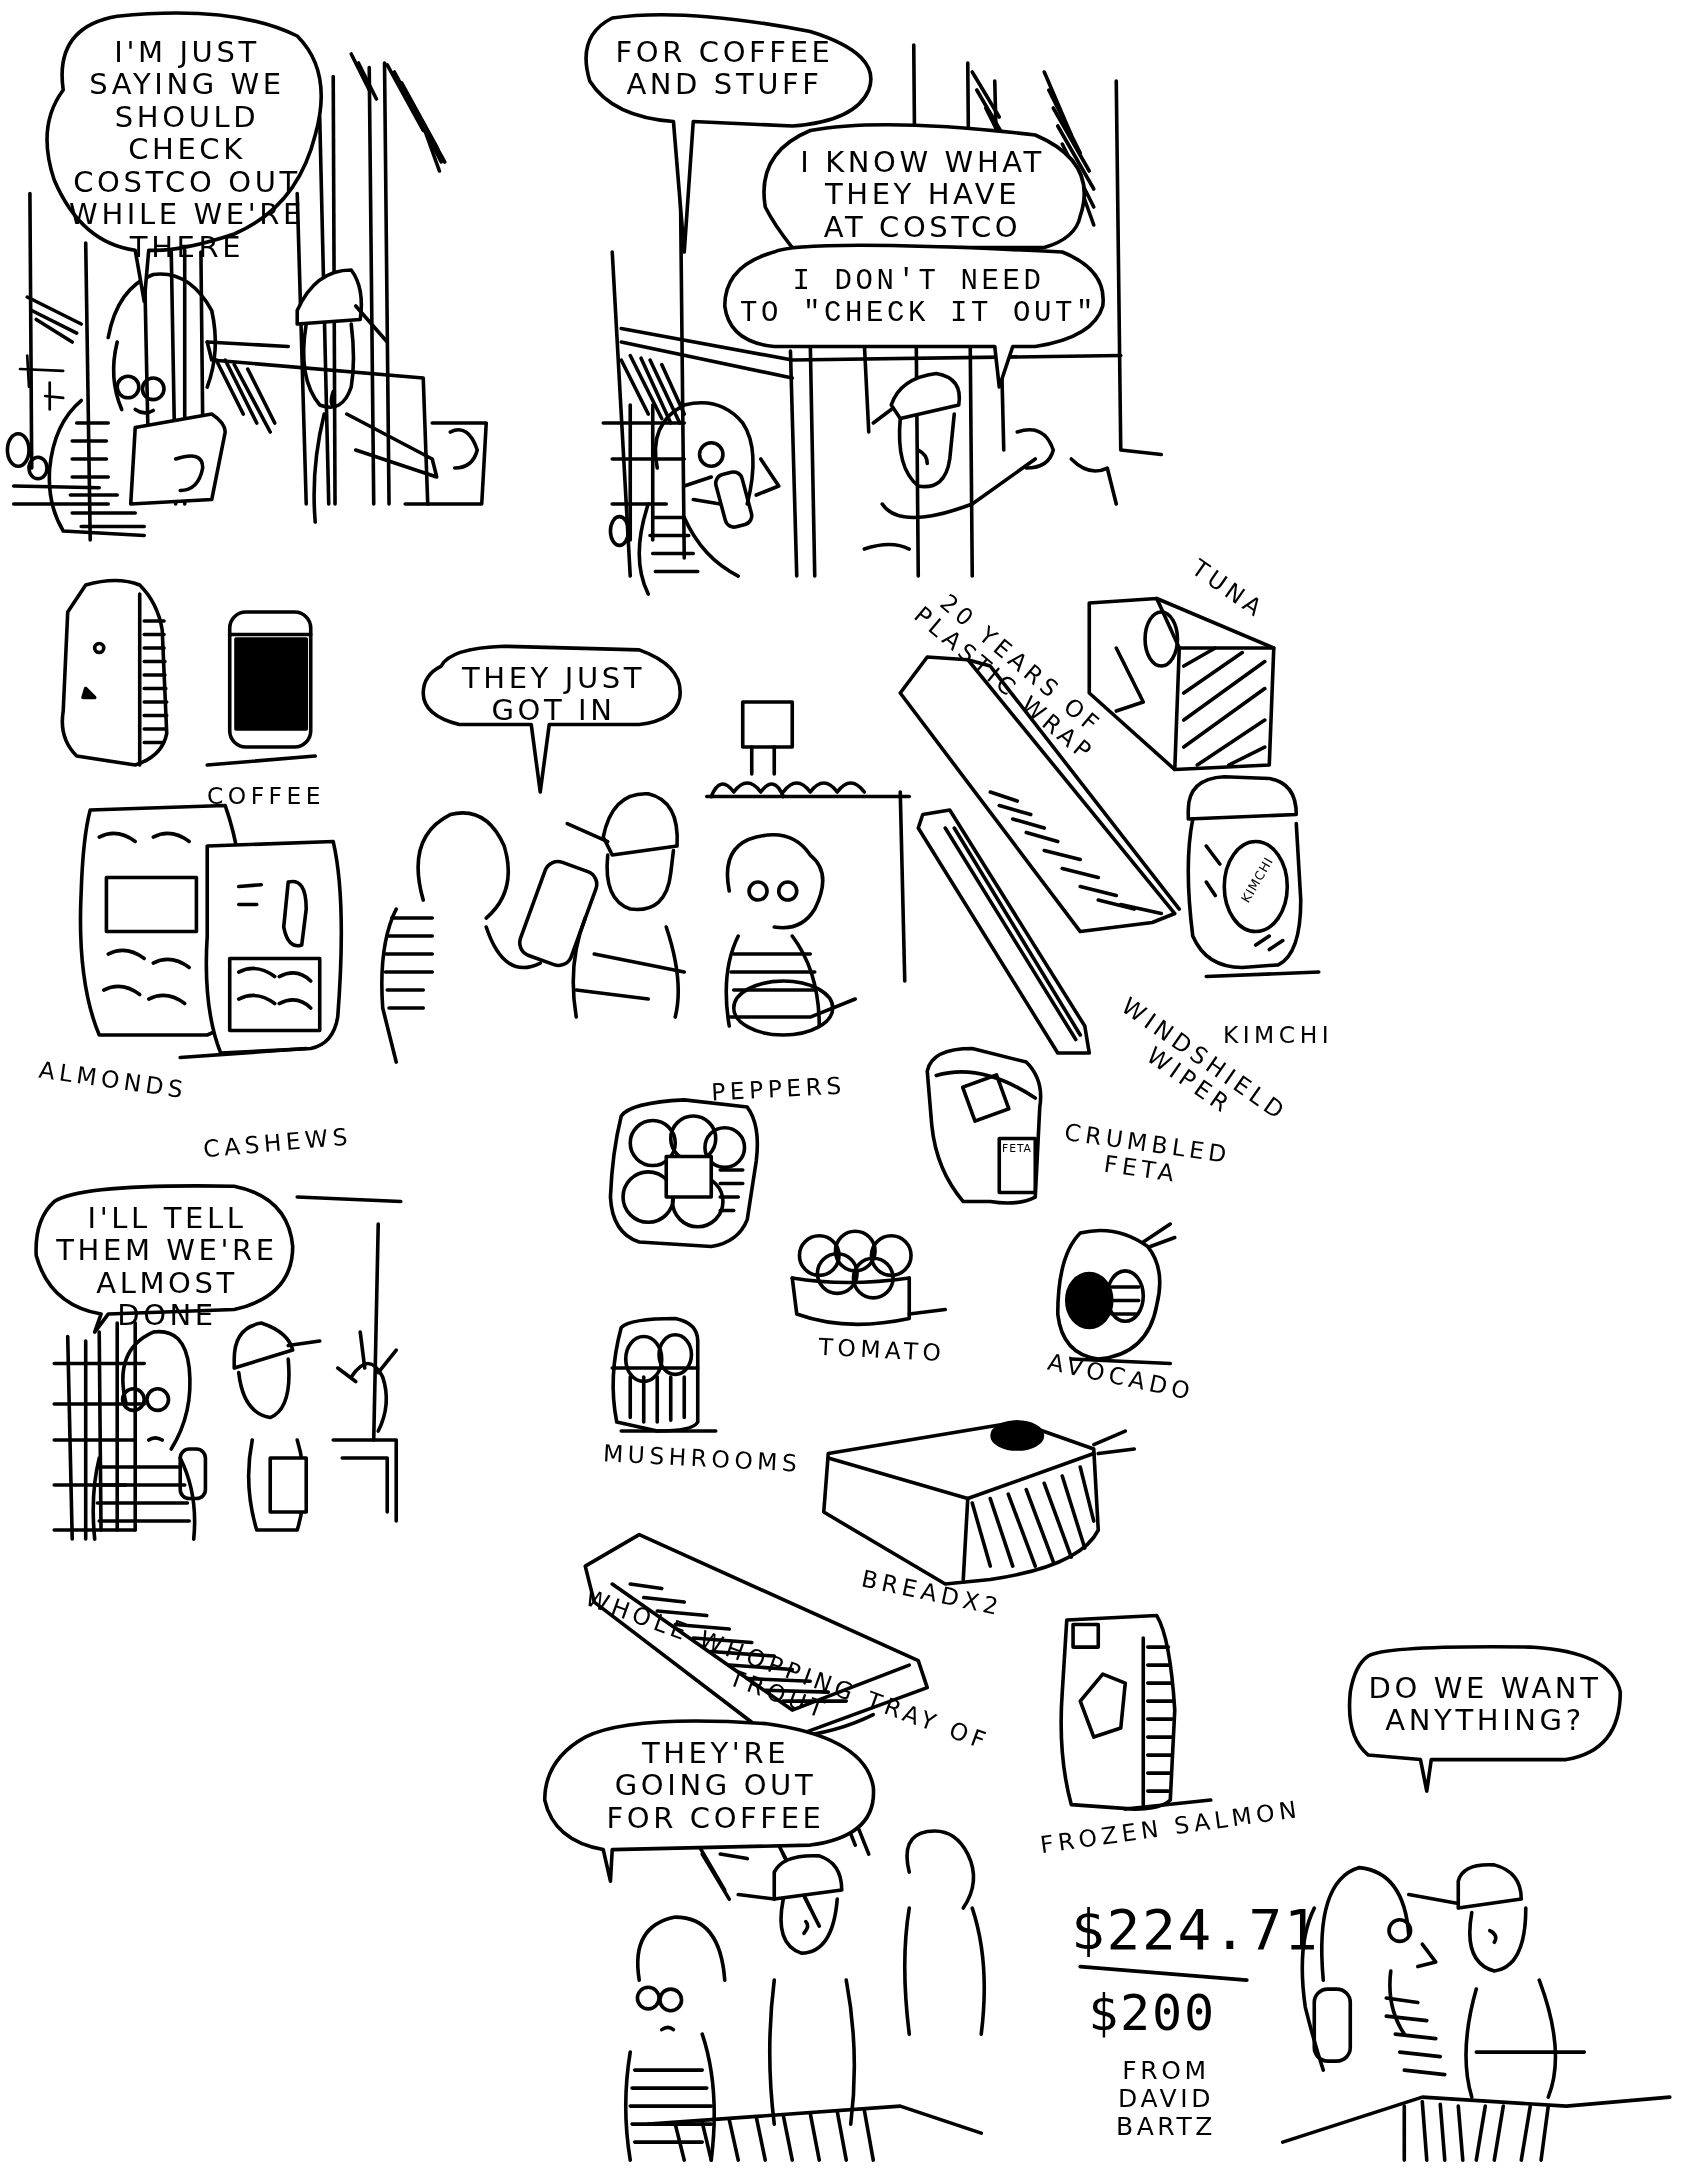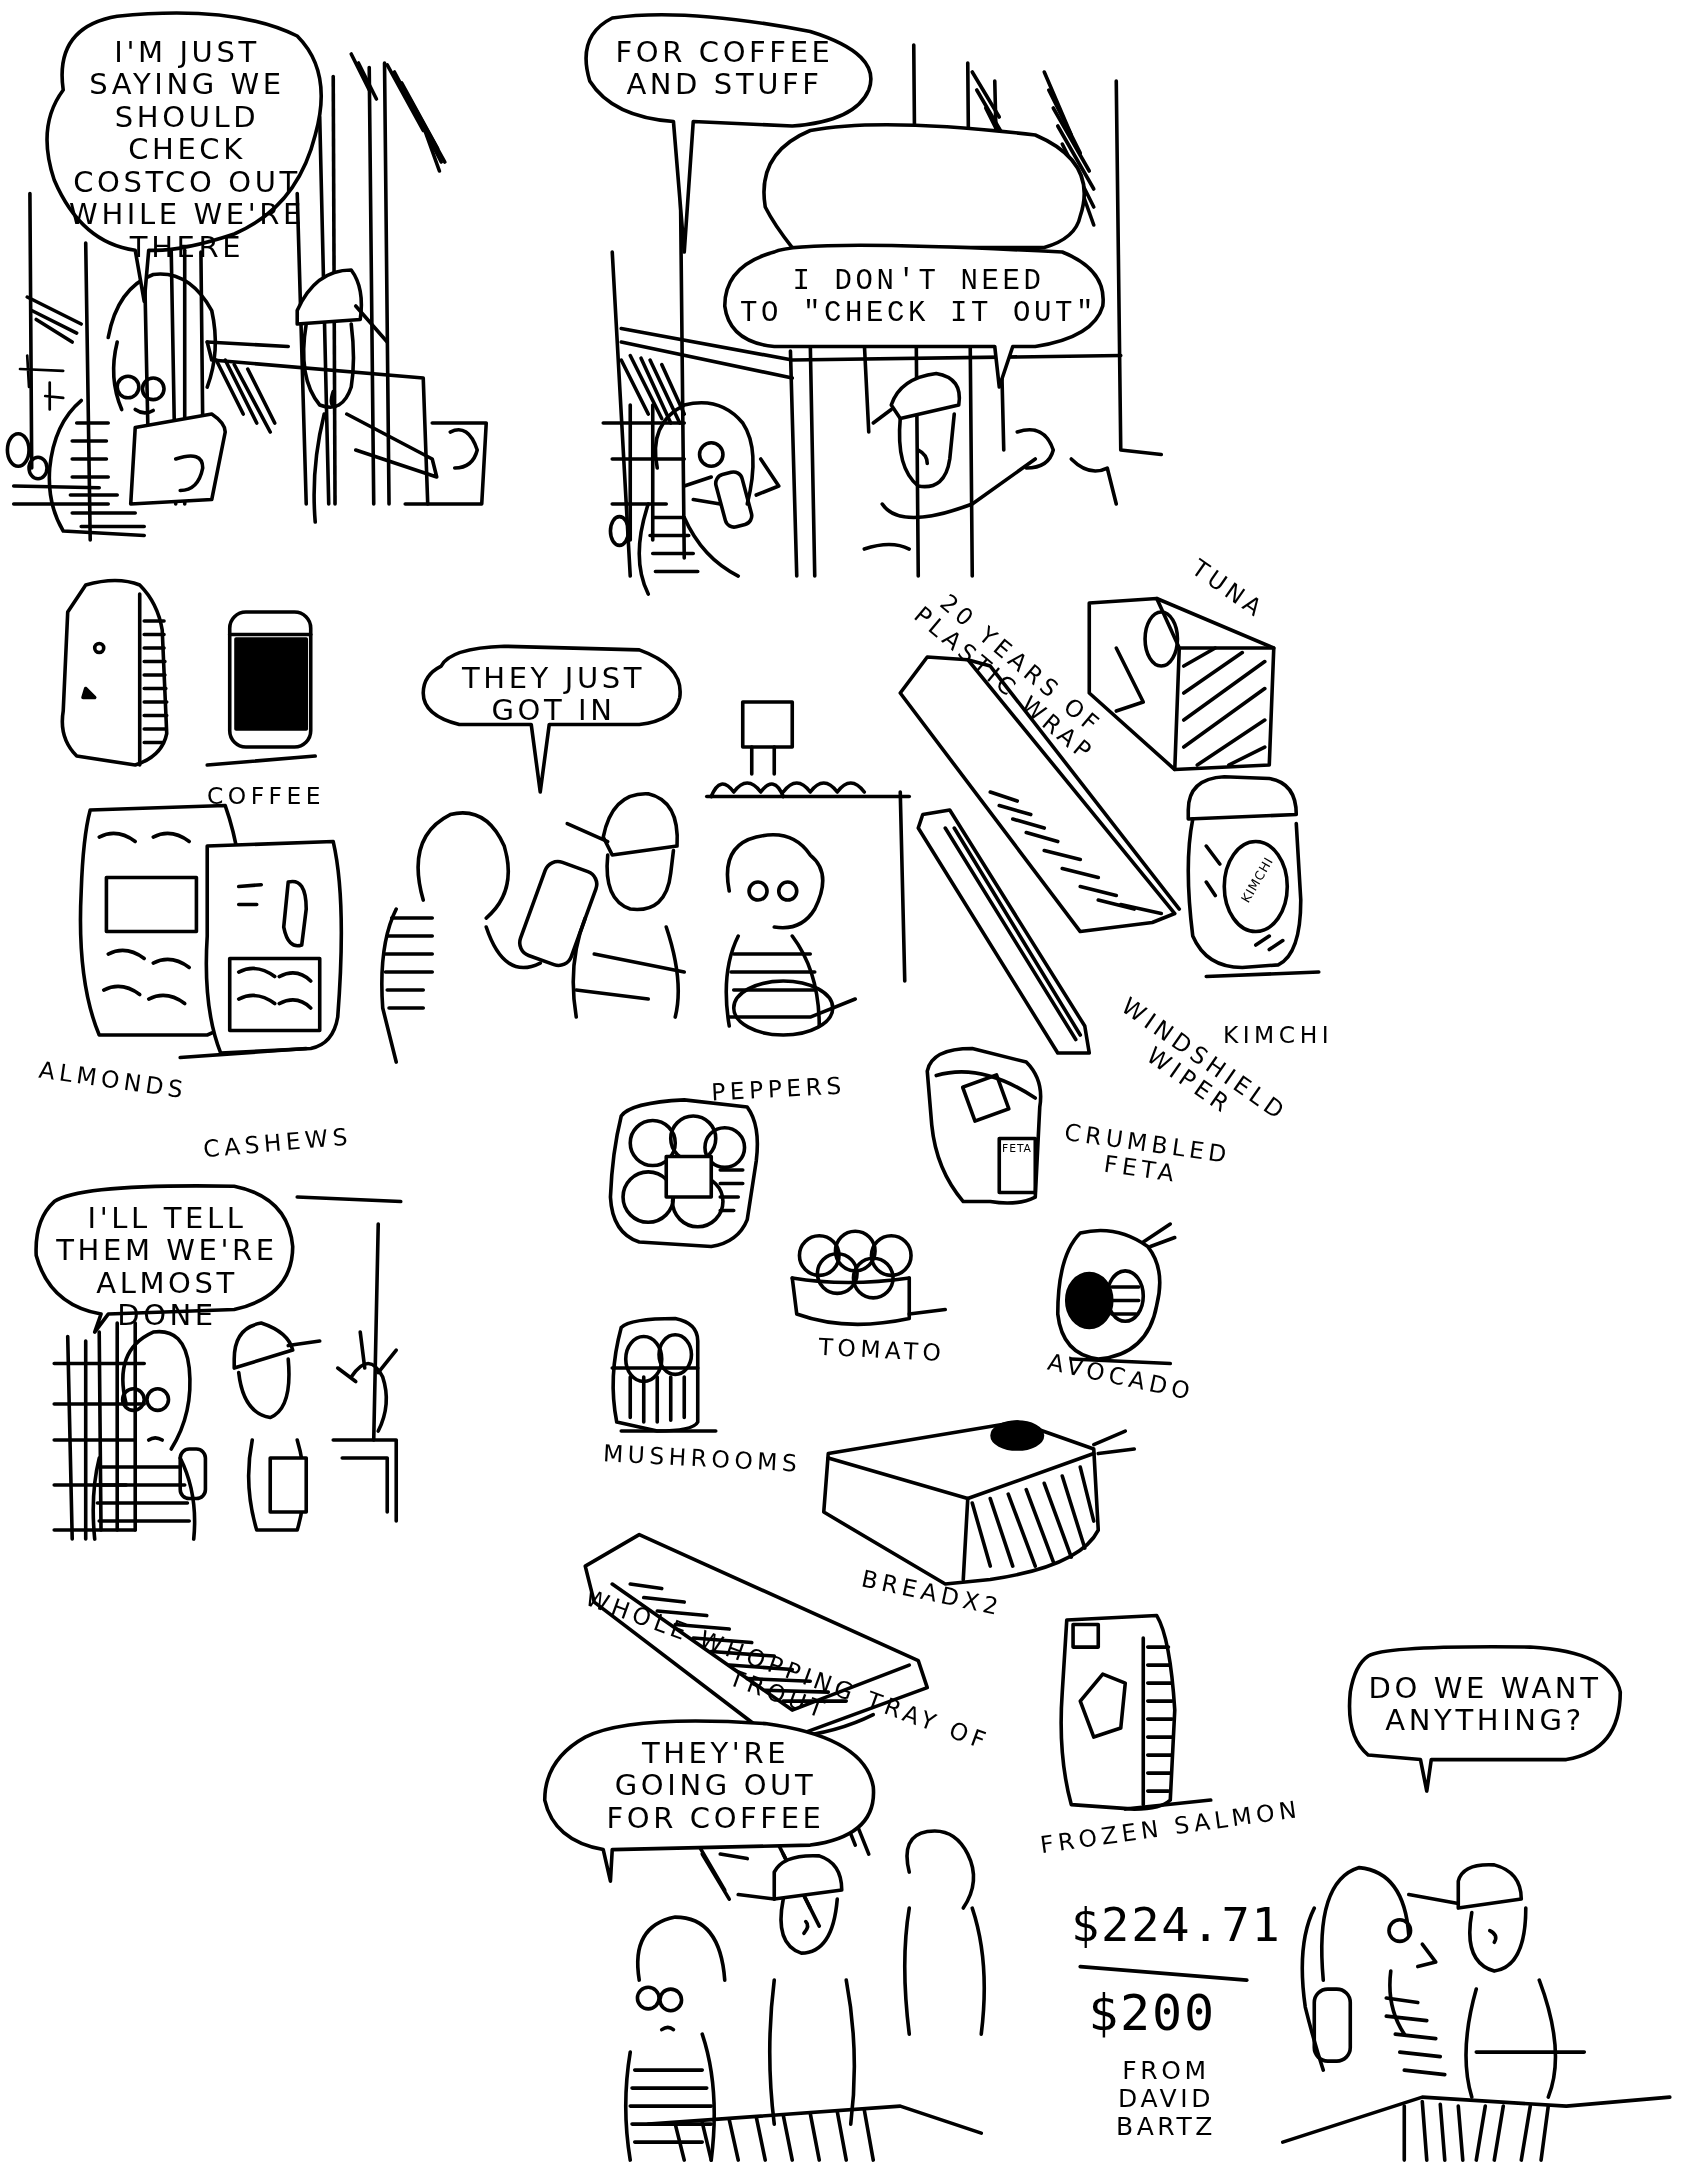--- a/index.html
+++ b/index.html
@@ -427,20 +427,23 @@
 
   <div class="bubble-text" style="left:52px; top:36px; width:270px;">I'M JUST
 SAYING WE
 SHOULD CHECK
 COSTCO OUT
 WHILE WE'RE
 THERE</div>
 
   <div class="bubble-text" style="left:585px; top:36px; width:279px;">FOR COFFEE
 AND STUFF</div>
+  <div class="bubble-text" style="left:765px; top:146px; width:315px;">I KNOW WHAT
+THEY HAVE
+AT COSTCO</div>
   <div class="bubble-text" style="left:734px; top:266px; width:369px;font-family:Liberation Mono, monospace;">I DON'T NEED
 TO "CHECK IT OUT"</div>
 
   <div class="bubble-text" style="left:41px; top:1202px; width:252px;">I'LL TELL
 THEM WE'RE
 ALMOST DONE</div>
 
   <div class="bubble-text" style="left:432px; top:662px; width:243px;">THEY JUST
 GOT IN</div>
 
@@ -466,20 +469,20 @@
   <div class="label" style="left:810px; top:1337px; width:144px; transform:rotate(3deg);">TOMATO</div>
   <div class="label" style="left:1031px; top:1364px; width:180px; transform:rotate(12deg);">AVOCADO</div>
   <div class="label" style="left:603px; top:1445px; width:180px; transform:rotate(3deg);">MUSHROOMS</div>
   <div class="label" style="left:860px; top:1580px; width:144px; transform:rotate(12deg);">BREADX2</div>
   <div class="label" style="left:513px; top:1656px; width:540px; transform:rotate(20deg);">WHOLE WHOPPING TRAY OF TROUT</div>
   <div class="label" style="left:1022px; top:1814px; width:297px; transform:rotate(-8deg);">FROZEN SALMON</div>
 
   <div class="label" style="left:1226px; top:873px; width:63px; font-size:12.6px; letter-spacing:0.9px; transform:rotate(-60deg);">KIMCHI</div>
   <div class="label" style="left:997px; top:1143px; width:40px; font-size:10.8px; letter-spacing:0.9px;">FETA</div>
 
-  <div class="price" style="left:1071px; top:1899px; width:189px; font-size:47px; letter-spacing:1.8px;">$224.71</div>
+  <div class="price" style="left:1071px; top:1899px; width:189px; font-size:56px; letter-spacing:1.8px;">$224.71</div>
   <div class="price" style="left:1071px; top:1985px; width:162px; font-size:50px; letter-spacing:1.8px;">$200</div>
   <div class="label" style="left:1112px; top:2057px; width:108px; font-size:25px; letter-spacing:3.6px;">FROM
 DAVID
 BARTZ</div>
 
 </div>
 
 
 </body></html>

